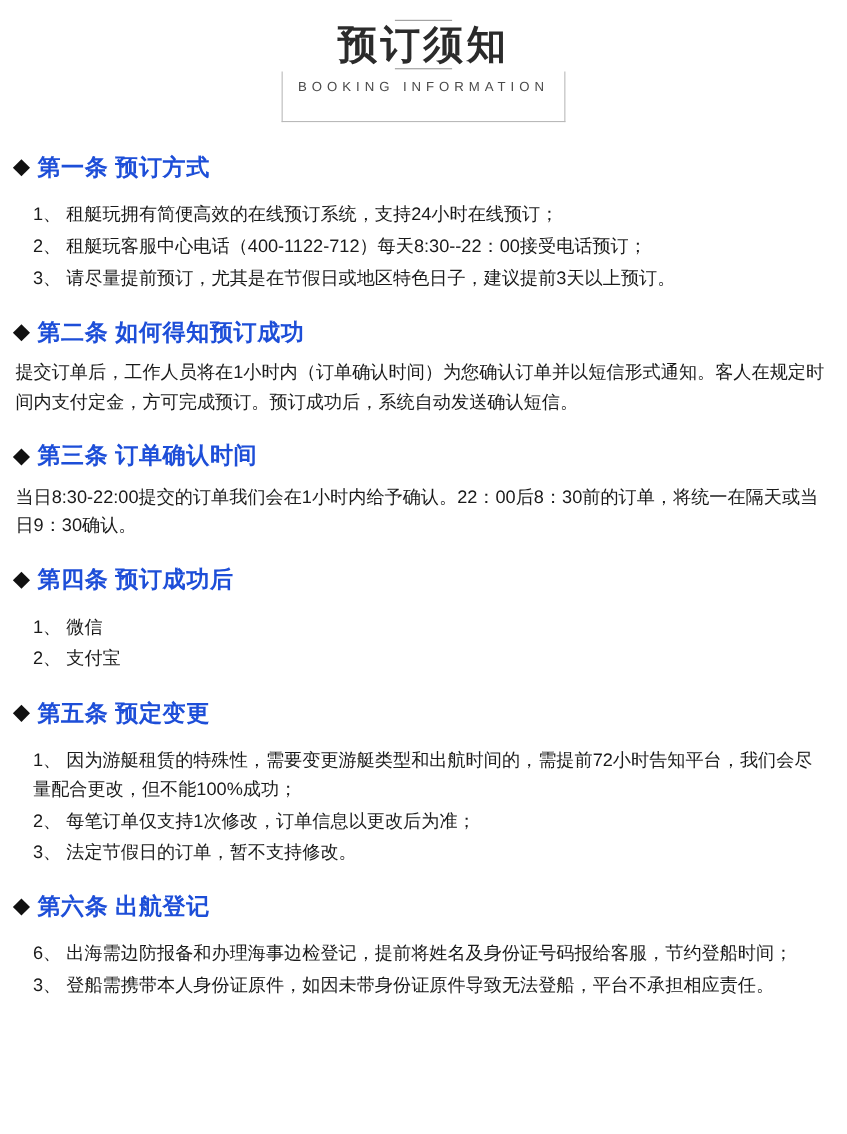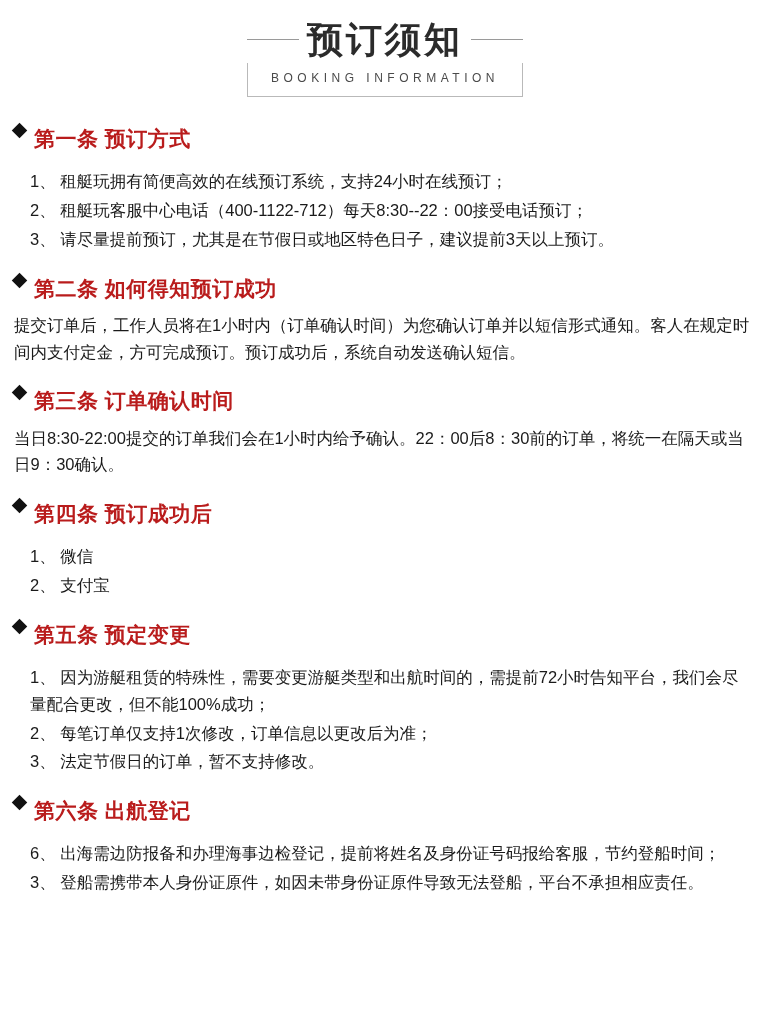--- a/index.html
+++ b/index.html
@@ -26,63 +26,64 @@
     padding-bottom: 6px;
     text-align: center;
   }
   .header-inner {
     display: inline-block;
     position: relative;
   }
   .title-row {
     display: flex;
     align-items: center;
+    flex-direction: column;
   }
   .title-rule {
     height: 1px;
     background: #9a9a9a;
     width: 52px;
   }
   .doc-title {
     font-size: 36px;
     letter-spacing: 3px;
     font-weight: 700;
     color: #2b2b2b;
     padding: 0 8px;
     line-height: 1.2;
     white-space: nowrap;
   }
   .subtitle-box {
     margin-top: 2px;
     border: 1px solid #b9b9b9;
     border-top: none;
-    padding: 5px 14px 10px 14px;
+    padding: 5px 14px 22px 14px;
     box-sizing: border-box;
   }
   .doc-subtitle {
     font-size: 12px;
     letter-spacing: 4.5px;
     color: #4a4a4a;
     font-weight: 400;
     white-space: nowrap;
   }
 
   
   .section {
     margin-top: 22px;
   }
   .section:first-of-type {
     margin-top: 18px;
   }
   .sec-heading {
     display: flex;
-    align-items: flex-start;
+    align-items: center;
     font-size: 21px;
     font-weight: 700;
-    color: #b91c1c;
+    color: #1d4ed8;
     line-height: 1.3;
     margin-bottom: 10px;
   }
   .diamond {
     display: inline-block;
     width: 11px;
     height: 11px;
     background: #111;
     transform: rotate(45deg);
     margin-right: 9px;

